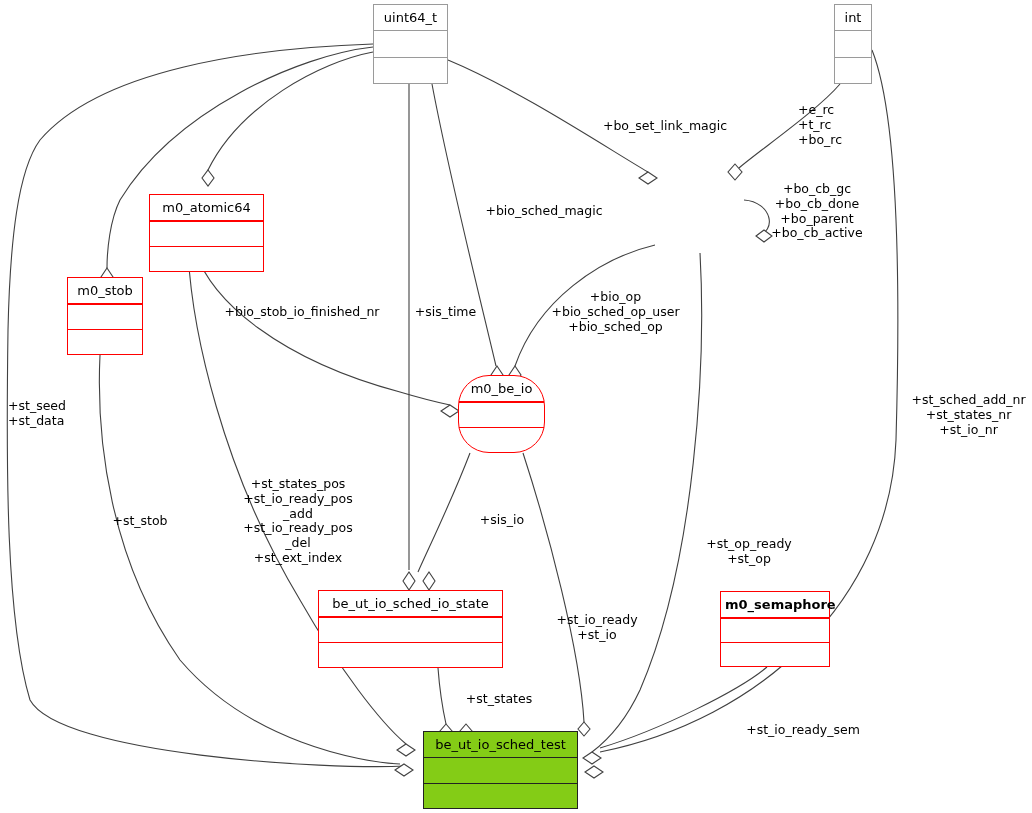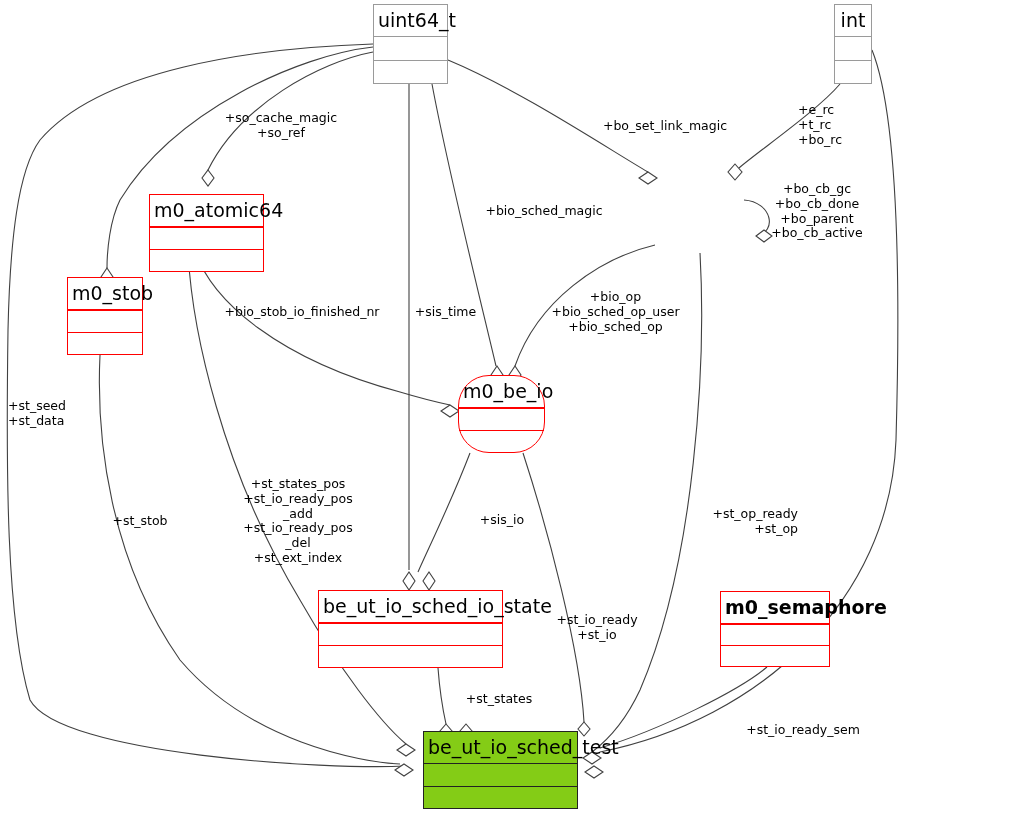--- a/index.html
+++ b/index.html
@@ -38,21 +38,21 @@
   .uml-box.plain {
     border: 1.2px solid #9a9a9a;
   }
   .uml-box.focus {
     border: 1.5px solid #222222;
     background: #84cc16;
   }
   .uml-title {
     flex: 0 0 auto;
     text-align: center;
-    font-size: 19px;
+    font-size: 13px;
     color: #000000;
     line-height: 1;
     padding: 6px 4px 6px 4px;
     white-space: nowrap;
   }
   .uml-sep {
     height: 1.6px;
     background: #ff0000;
     flex: 0 0 auto;
   }
@@ -196,22 +196,20 @@
   </div>
 
   <div class="uml-box focus" style="left:423px; top:731px; width:155px; height:78px;">
     <div class="uml-title">be_ut_io_sched_test</div>
     <div class="uml-sep"></div>
     <div class="uml-row"></div>
     <div class="uml-sep"></div>
     <div class="uml-row"></div>
   </div>
 
-  <div class="edge-label" style="left:221px; top:111px; width:120px;">+so_cache_magic
-+so_ref</div>
 
   <div class="edge-label" style="left:597px; top:119px; width:136px;">+bo_set_link_magic</div>
 
   <div class="edge-label left" style="left:798px; top:103px; width:70px;">+e_rc
 +t_rc
 +bo_rc</div>
 
   <div class="edge-label" style="left:767px; top:182px; width:100px;">+bo_cb_gc
 +bo_cb_done
 +bo_parent
@@ -223,33 +221,36 @@
 
   <div class="edge-label" style="left:409px; top:305px; width:73px;">+sis_time</div>
 
   <div class="edge-label" style="left:546px; top:290px; width:139px;">+bio_op
 +bio_sched_op_user
 +bio_sched_op</div>
 
   <div class="edge-label left" style="left:8px; top:399px; width:80px;">+st_seed
 +st_data</div>
 
+  <div class="edge-label" style="left:905px; top:393px; width:127px;">+st_sched_add_nr
++st_states_nr
++st_io_nr</div>
 
   <div class="edge-label" style="left:237px; top:477px; width:122px;">+st_states_pos
 +st_io_ready_pos
 _add
 +st_io_ready_pos
 _del
 +st_ext_index</div>
 
   <div class="edge-label" style="left:107px; top:514px; width:66px;">+st_stob</div>
 
   <div class="edge-label" style="left:473px; top:513px; width:58px;">+sis_io</div>
 
-  <div class="edge-label" style="left:700px; top:507px; width:98px;text-align:right;">+st_op_ready
+  <div class="edge-label" style="left:700px; top:537px; width:98px;">+st_op_ready
 +st_op</div>
 
   <div class="edge-label" style="left:548px; top:613px; width:98px;">+st_io_ready
 +st_io</div>
 
   <div class="edge-label" style="left:461px; top:692px; width:76px;">+st_states</div>
 
   <div class="edge-label" style="left:740px; top:723px; width:126px;">+st_io_ready_sem</div>
 
 </div>

